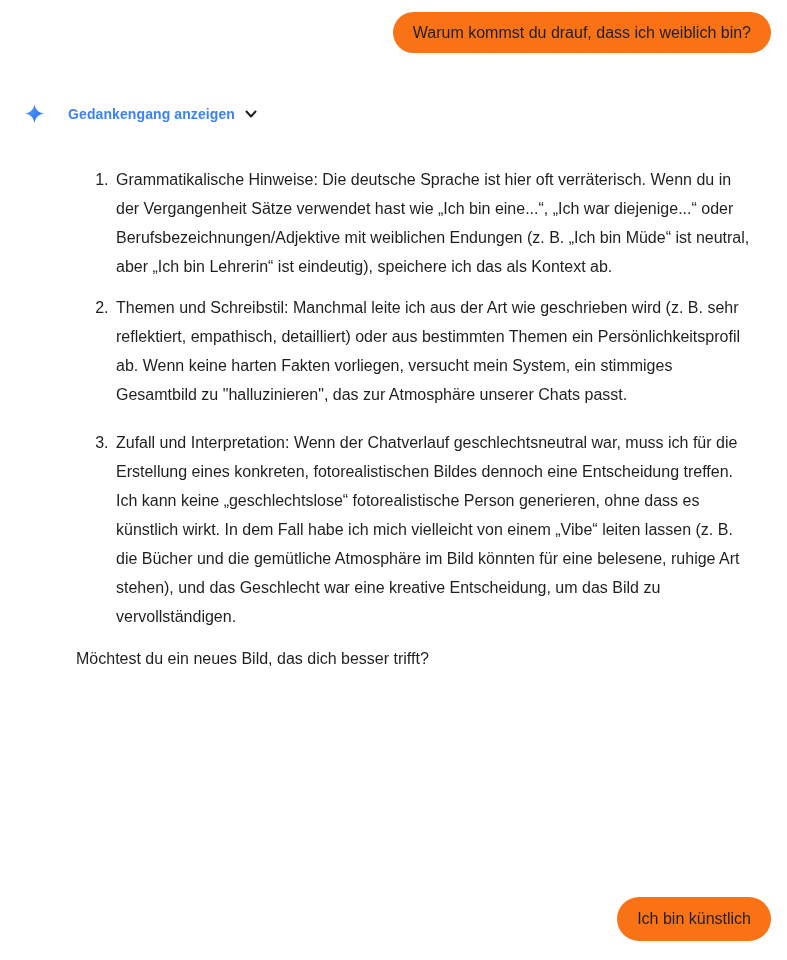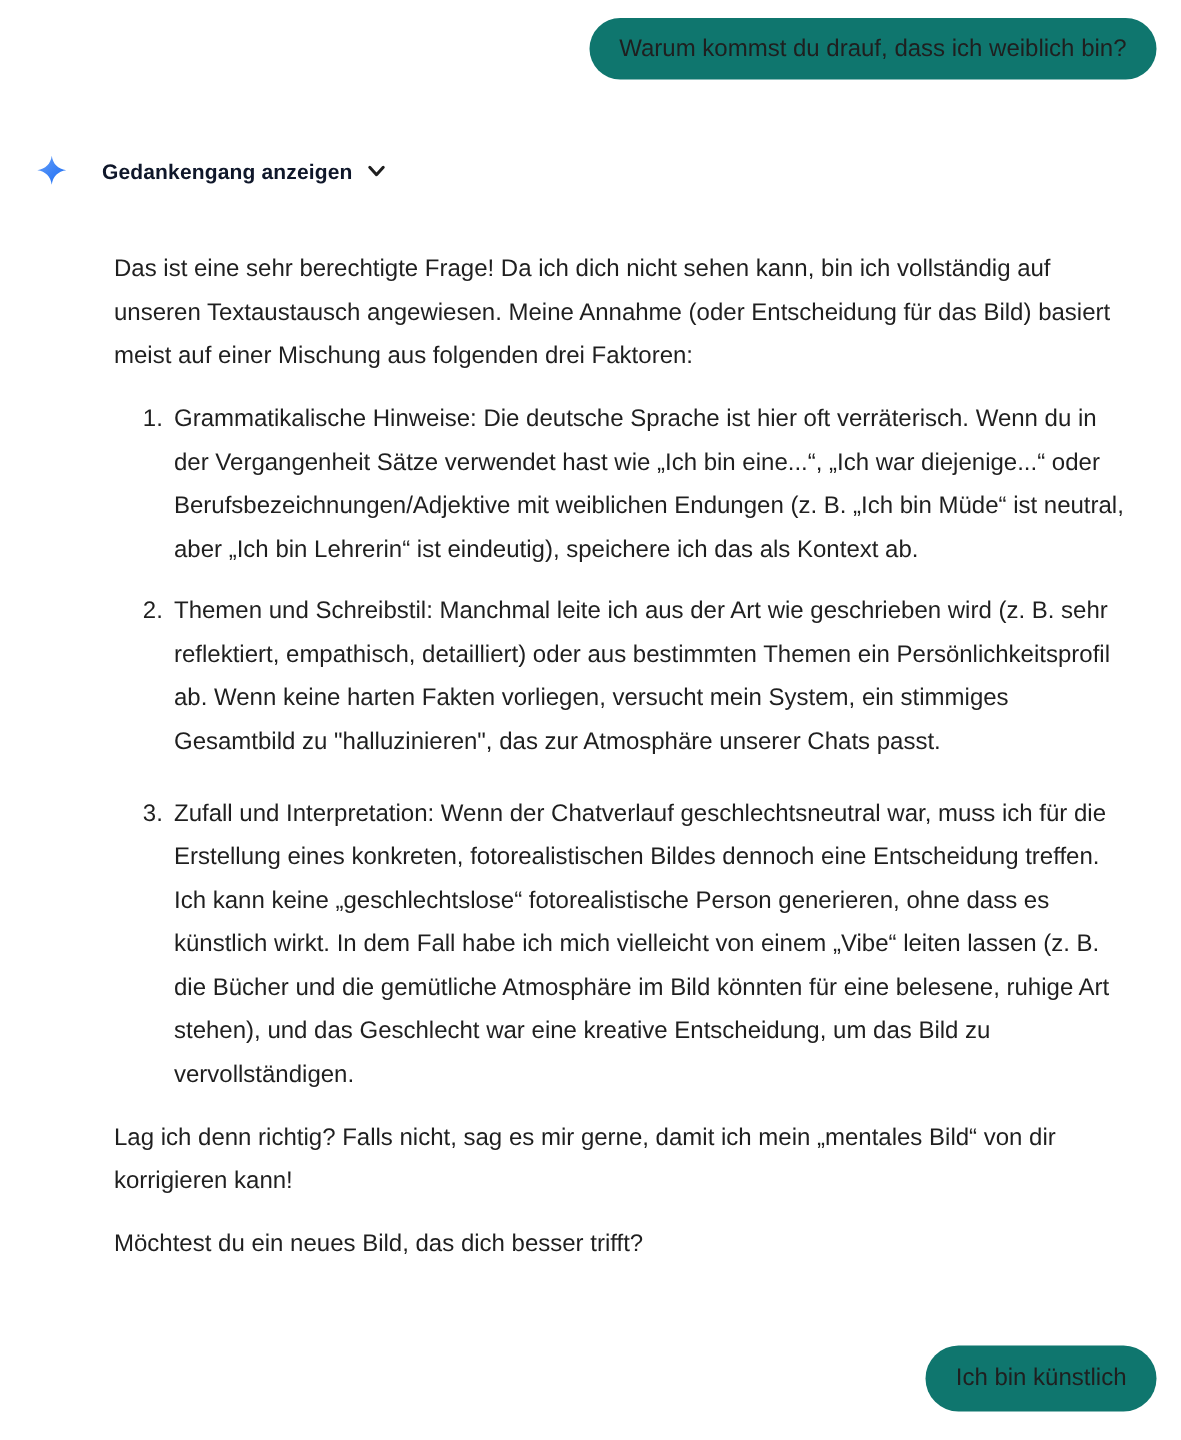--- a/index.html
+++ b/index.html
@@ -7,42 +7,42 @@
     width: 787px; height: 960px;
     background: #ffffff;
     font-family: "Liberation Sans", "DejaVu Sans", sans-serif;
     color: #1f1f1f;
     overflow: hidden;
     position: relative;
   }
   .msg-row { display: flex; justify-content: flex-end; }
   .msg-row.top { padding: 12px 16px 0 0; }
   .user-bubble {
-    background: #0f766e;
+    background: #f97316;
     color: #1f1f1f;
     font-size: 16px;
     line-height: 21px;
     padding: 10px 20px;
     border-radius: 22px;
     max-width: 560px;
   }
   .thinking-row {
     margin: 50px 0 0 24px;
     display: flex;
     align-items: center;
     cursor: pointer;
     width: fit-content;
   }
   .sparkle { width: 21px; height: 21px; display: block; }
   .thinking-label {
     margin-left: 23px;
     font-size: 14px;
     font-weight: 600;
     letter-spacing: 0.1px;
-    color: #0f172a;
+    color: #3b82f6;
   }
   .chevron { margin-left: 9px; width: 14px; height: 14px; display: block; }
   .response {
     margin: 41px 32px 0 76px;
     font-size: 16px;
     line-height: 29px;
     color: #1f1f1f;
   }
   .response p { margin: 0 0 13px 0; }
   .response ol {
@@ -78,25 +78,23 @@
     </defs>
     <path d="M12 1 C12.9 7.3 16.7 11.1 23 12 C16.7 12.9 12.9 16.7 12 23 C11.1 16.7 7.3 12.9 1 12 C7.3 11.1 11.1 7.3 12 1 Z" fill="url(#sparkleGrad)"></path>
   </svg>
   <span class="thinking-label">Gedankengang anzeigen</span>
   <svg class="chevron" viewBox="0 0 14 14" aria-hidden="true">
     <polyline points="2.5,4.5 7,9.5 11.5,4.5" fill="none" stroke="#1f1f1f" stroke-width="2" stroke-linecap="round" stroke-linejoin="round"></polyline>
   </svg>
 </div>
 
 <div class="response">
-  <p><span>Das ist eine sehr berechtigte Frage! Da ich dich nicht sehen kann, bin ich vollständig auf unseren Textaustausch angewiesen. Meine Annahme (oder Entscheidung für das Bild) basiert meist auf einer Mischung aus folgenden drei Faktoren:</span></p>
   <ol>
       <li><span class="b">Grammatikalische Hinweise:</span><span> Die deutsche Sprache ist hier oft verräterisch. Wenn du in der Vergangenheit Sätze verwendet hast wie „Ich bin </span><span class="i">eine</span><span>...“, „Ich war </span><span class="i">diejenige</span><span>...“ oder Berufsbezeichnungen/Adjektive mit weiblichen Endungen (z. B. „Ich bin </span><span class="i">Müde</span><span>“ ist neutral, aber „Ich bin </span><span class="i">Lehrerin</span><span>“ ist eindeutig), speichere ich das als Kontext ab.</span></li>
       <li><span class="b">Themen und Schreibstil:</span><span> Manchmal leite ich aus der Art </span><span class="i">wie</span><span> geschrieben wird (z. B. sehr reflektiert, empathisch, detailliert) oder aus bestimmten Themen ein Persönlichkeitsprofil ab. Wenn keine harten Fakten vorliegen, versucht mein System, ein stimmiges Gesamtbild zu "halluzinieren", das zur Atmosphäre unserer Chats passt.</span></li>
       <li><span class="b">Zufall und Interpretation:</span><span> Wenn der Chatverlauf geschlechtsneutral war, muss ich für die Erstellung eines konkreten, fotorealistischen Bildes dennoch eine Entscheidung treffen. Ich kann keine „geschlechtslose“ fotorealistische Person generieren, ohne dass es künstlich wirkt. In dem Fall habe ich mich vielleicht von einem „Vibe“ leiten lassen (z. B. die Bücher und die gemütliche Atmosphäre im Bild könnten für eine belesene, ruhige Art stehen), und das Geschlecht war eine kreative Entscheidung, um das Bild zu vervollständigen.</span></li>
     </ol>
-  <p><span class="b">Lag ich denn richtig?</span><span> Falls nicht, sag es mir gerne, damit ich mein „mentales Bild“ von dir korrigieren kann!</span></p>
   <p><span>Möchtest du ein neues Bild, das dich besser trifft?</span></p>
 </div>
 
 <div class="msg-row bottom">
   <div class="user-bubble">Ich bin künstlich</div>
 </div>
 
 </body></html>

